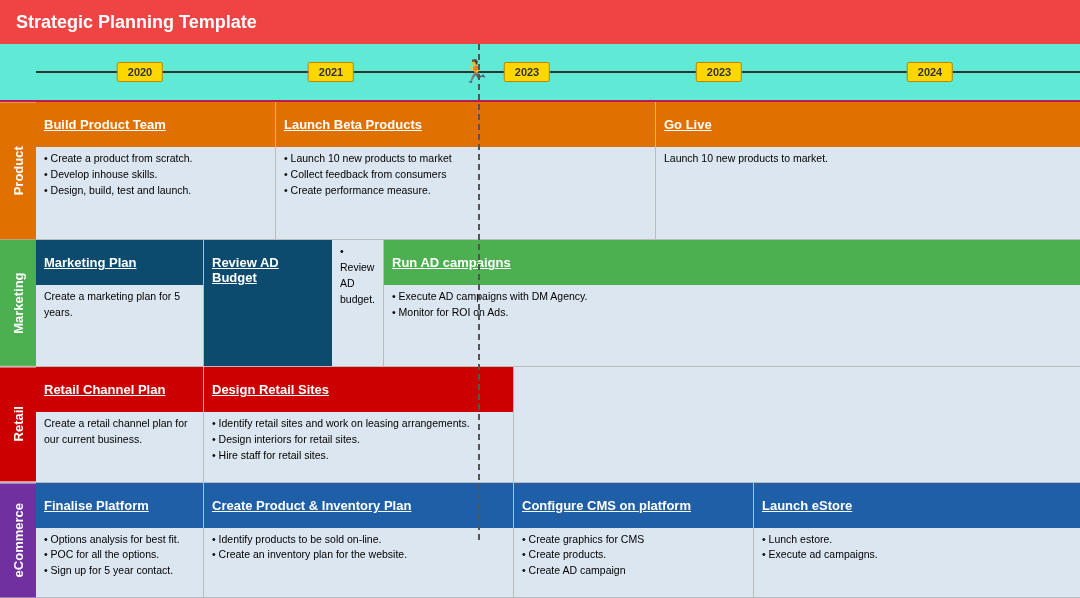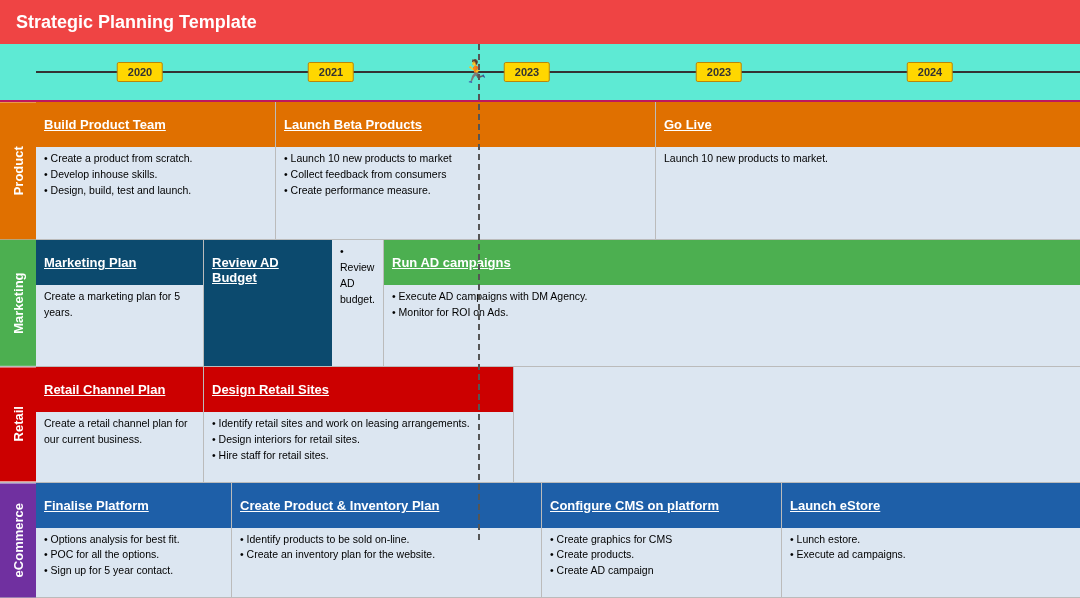--- a/index.html
+++ b/index.html
@@ -217,21 +217,21 @@
       width: 142px;
       display: flex;
       flex-direction: column;
     }
     .retail-spacer {
       flex: 1;
     }
 
     
     .ecom-card-1 {
-      width: 196px;
+      width: 168px;
       border-right: 1px solid #bbb;
       display: flex;
       flex-direction: column;
     }
     .ecom-card-2 {
       width: 310px;
       border-right: 1px solid #bbb;
       display: flex;
       flex-direction: column;
     }

